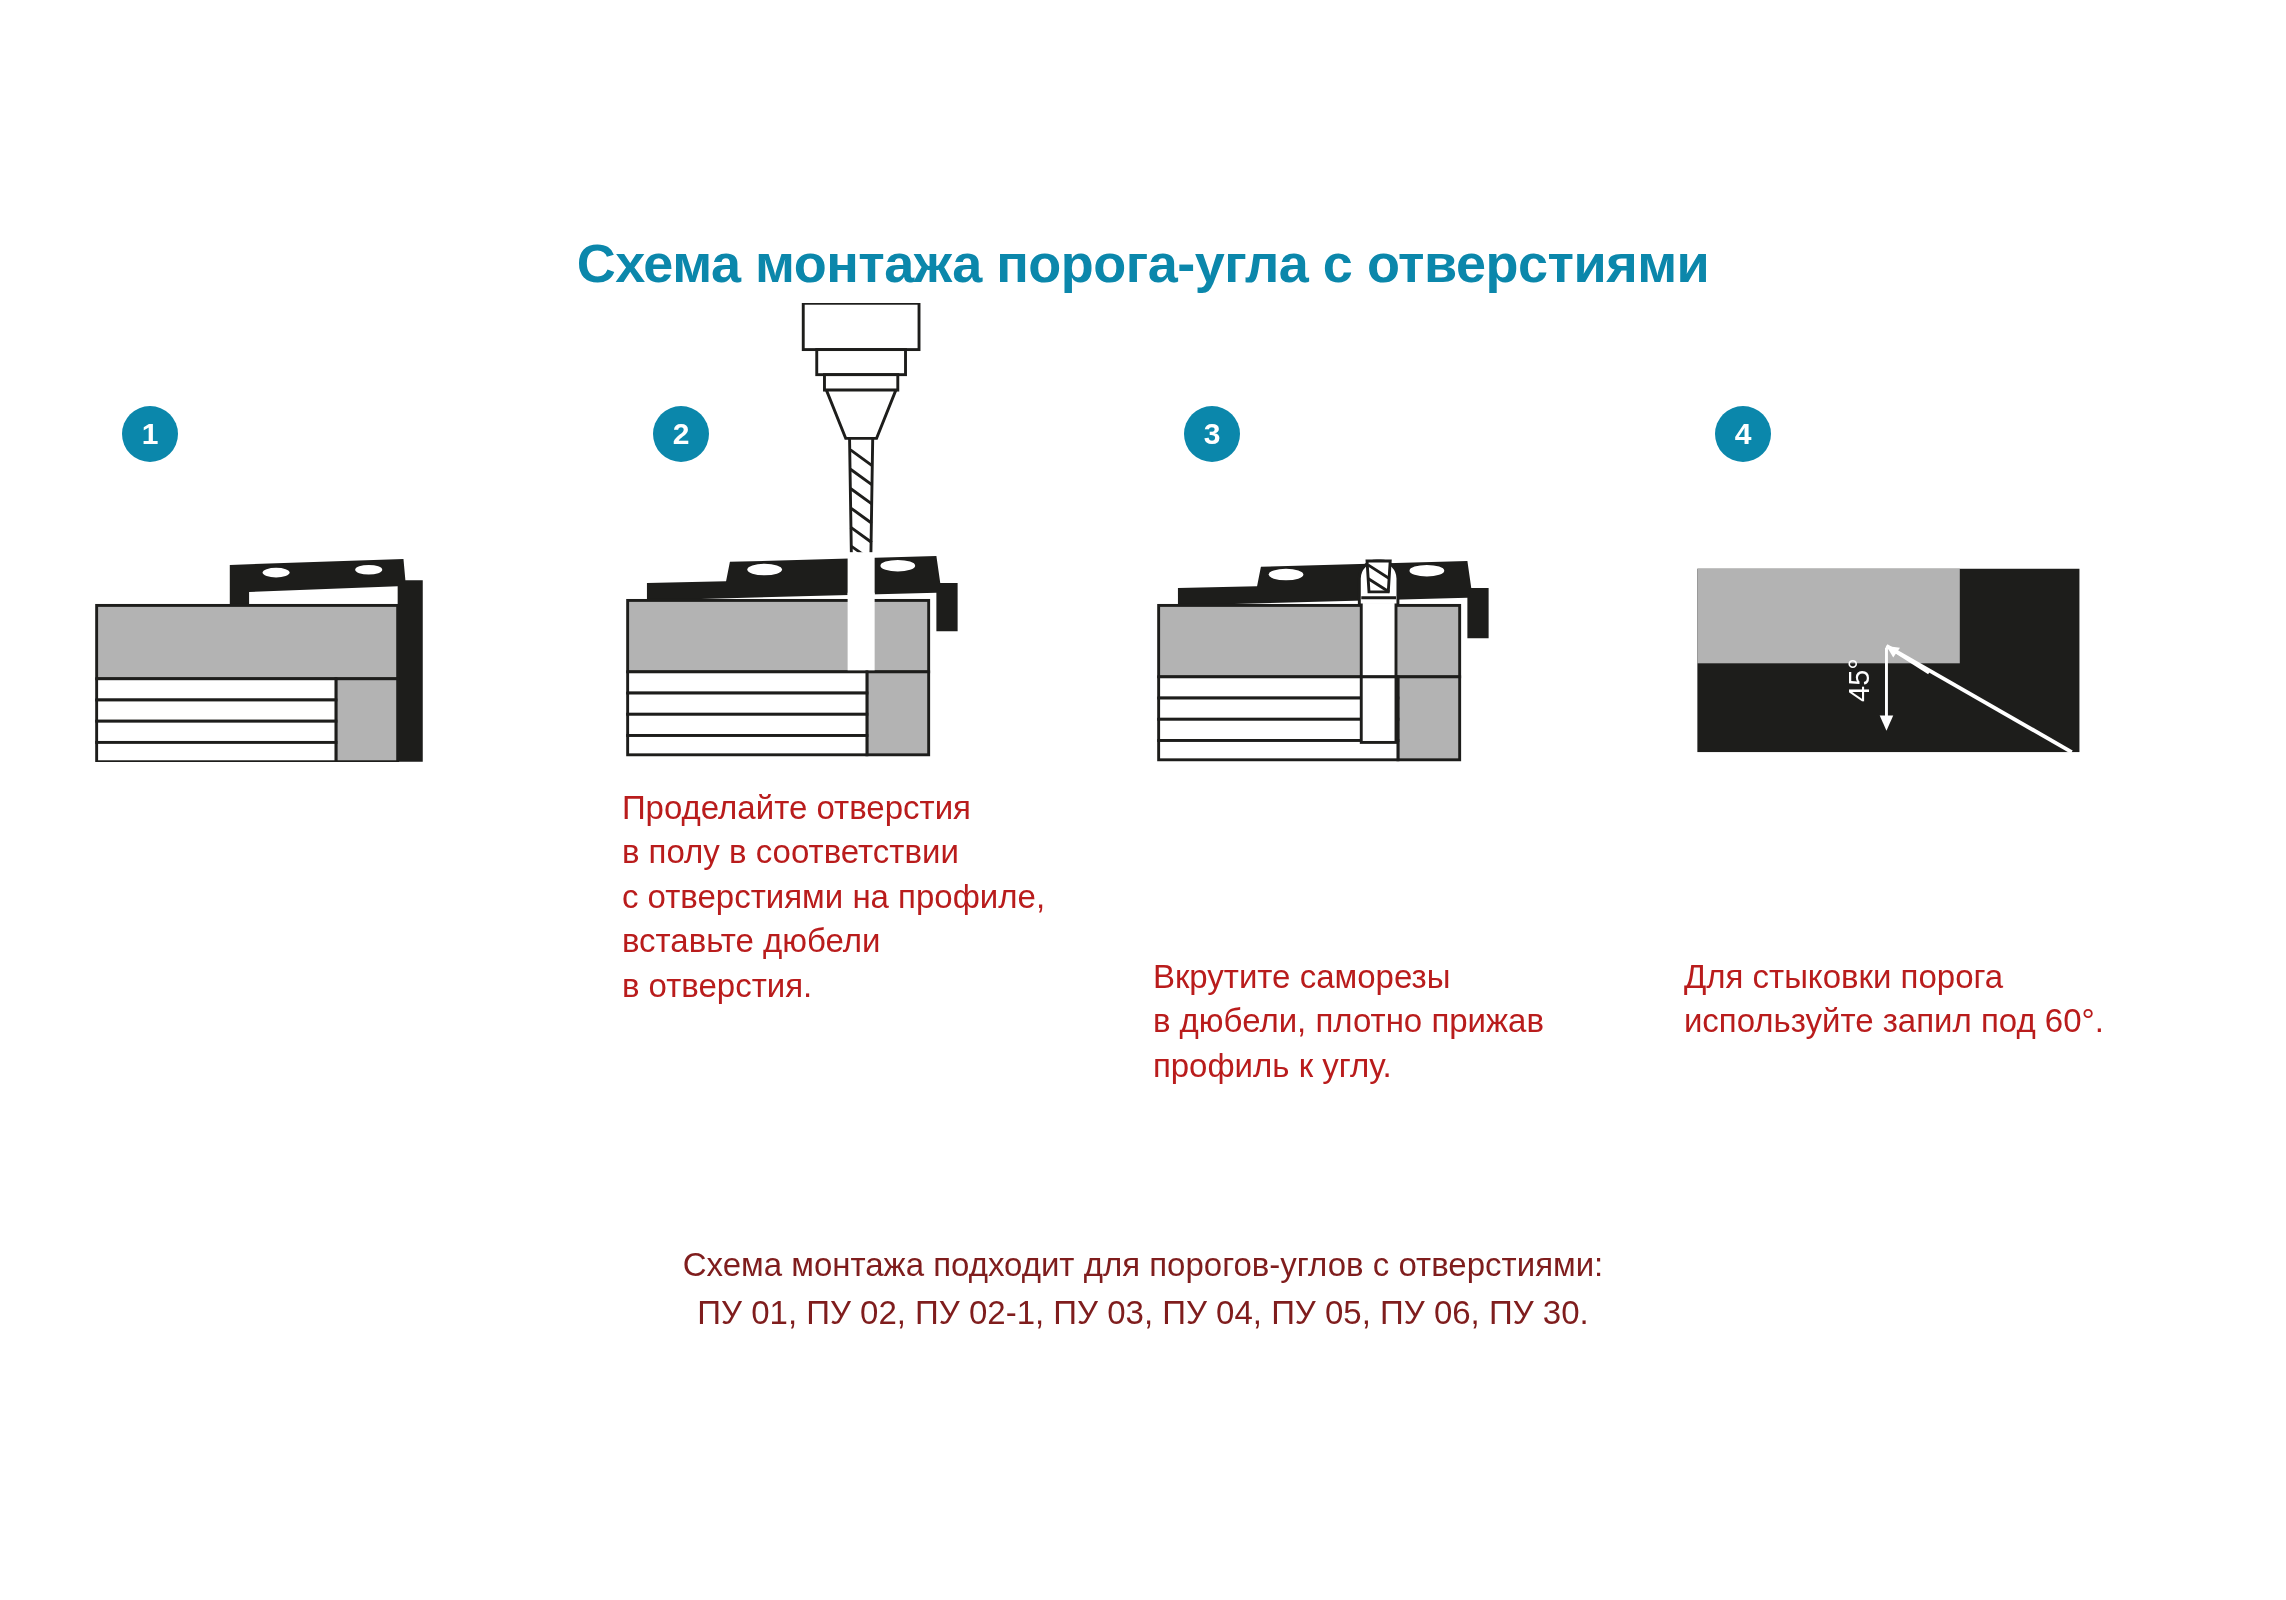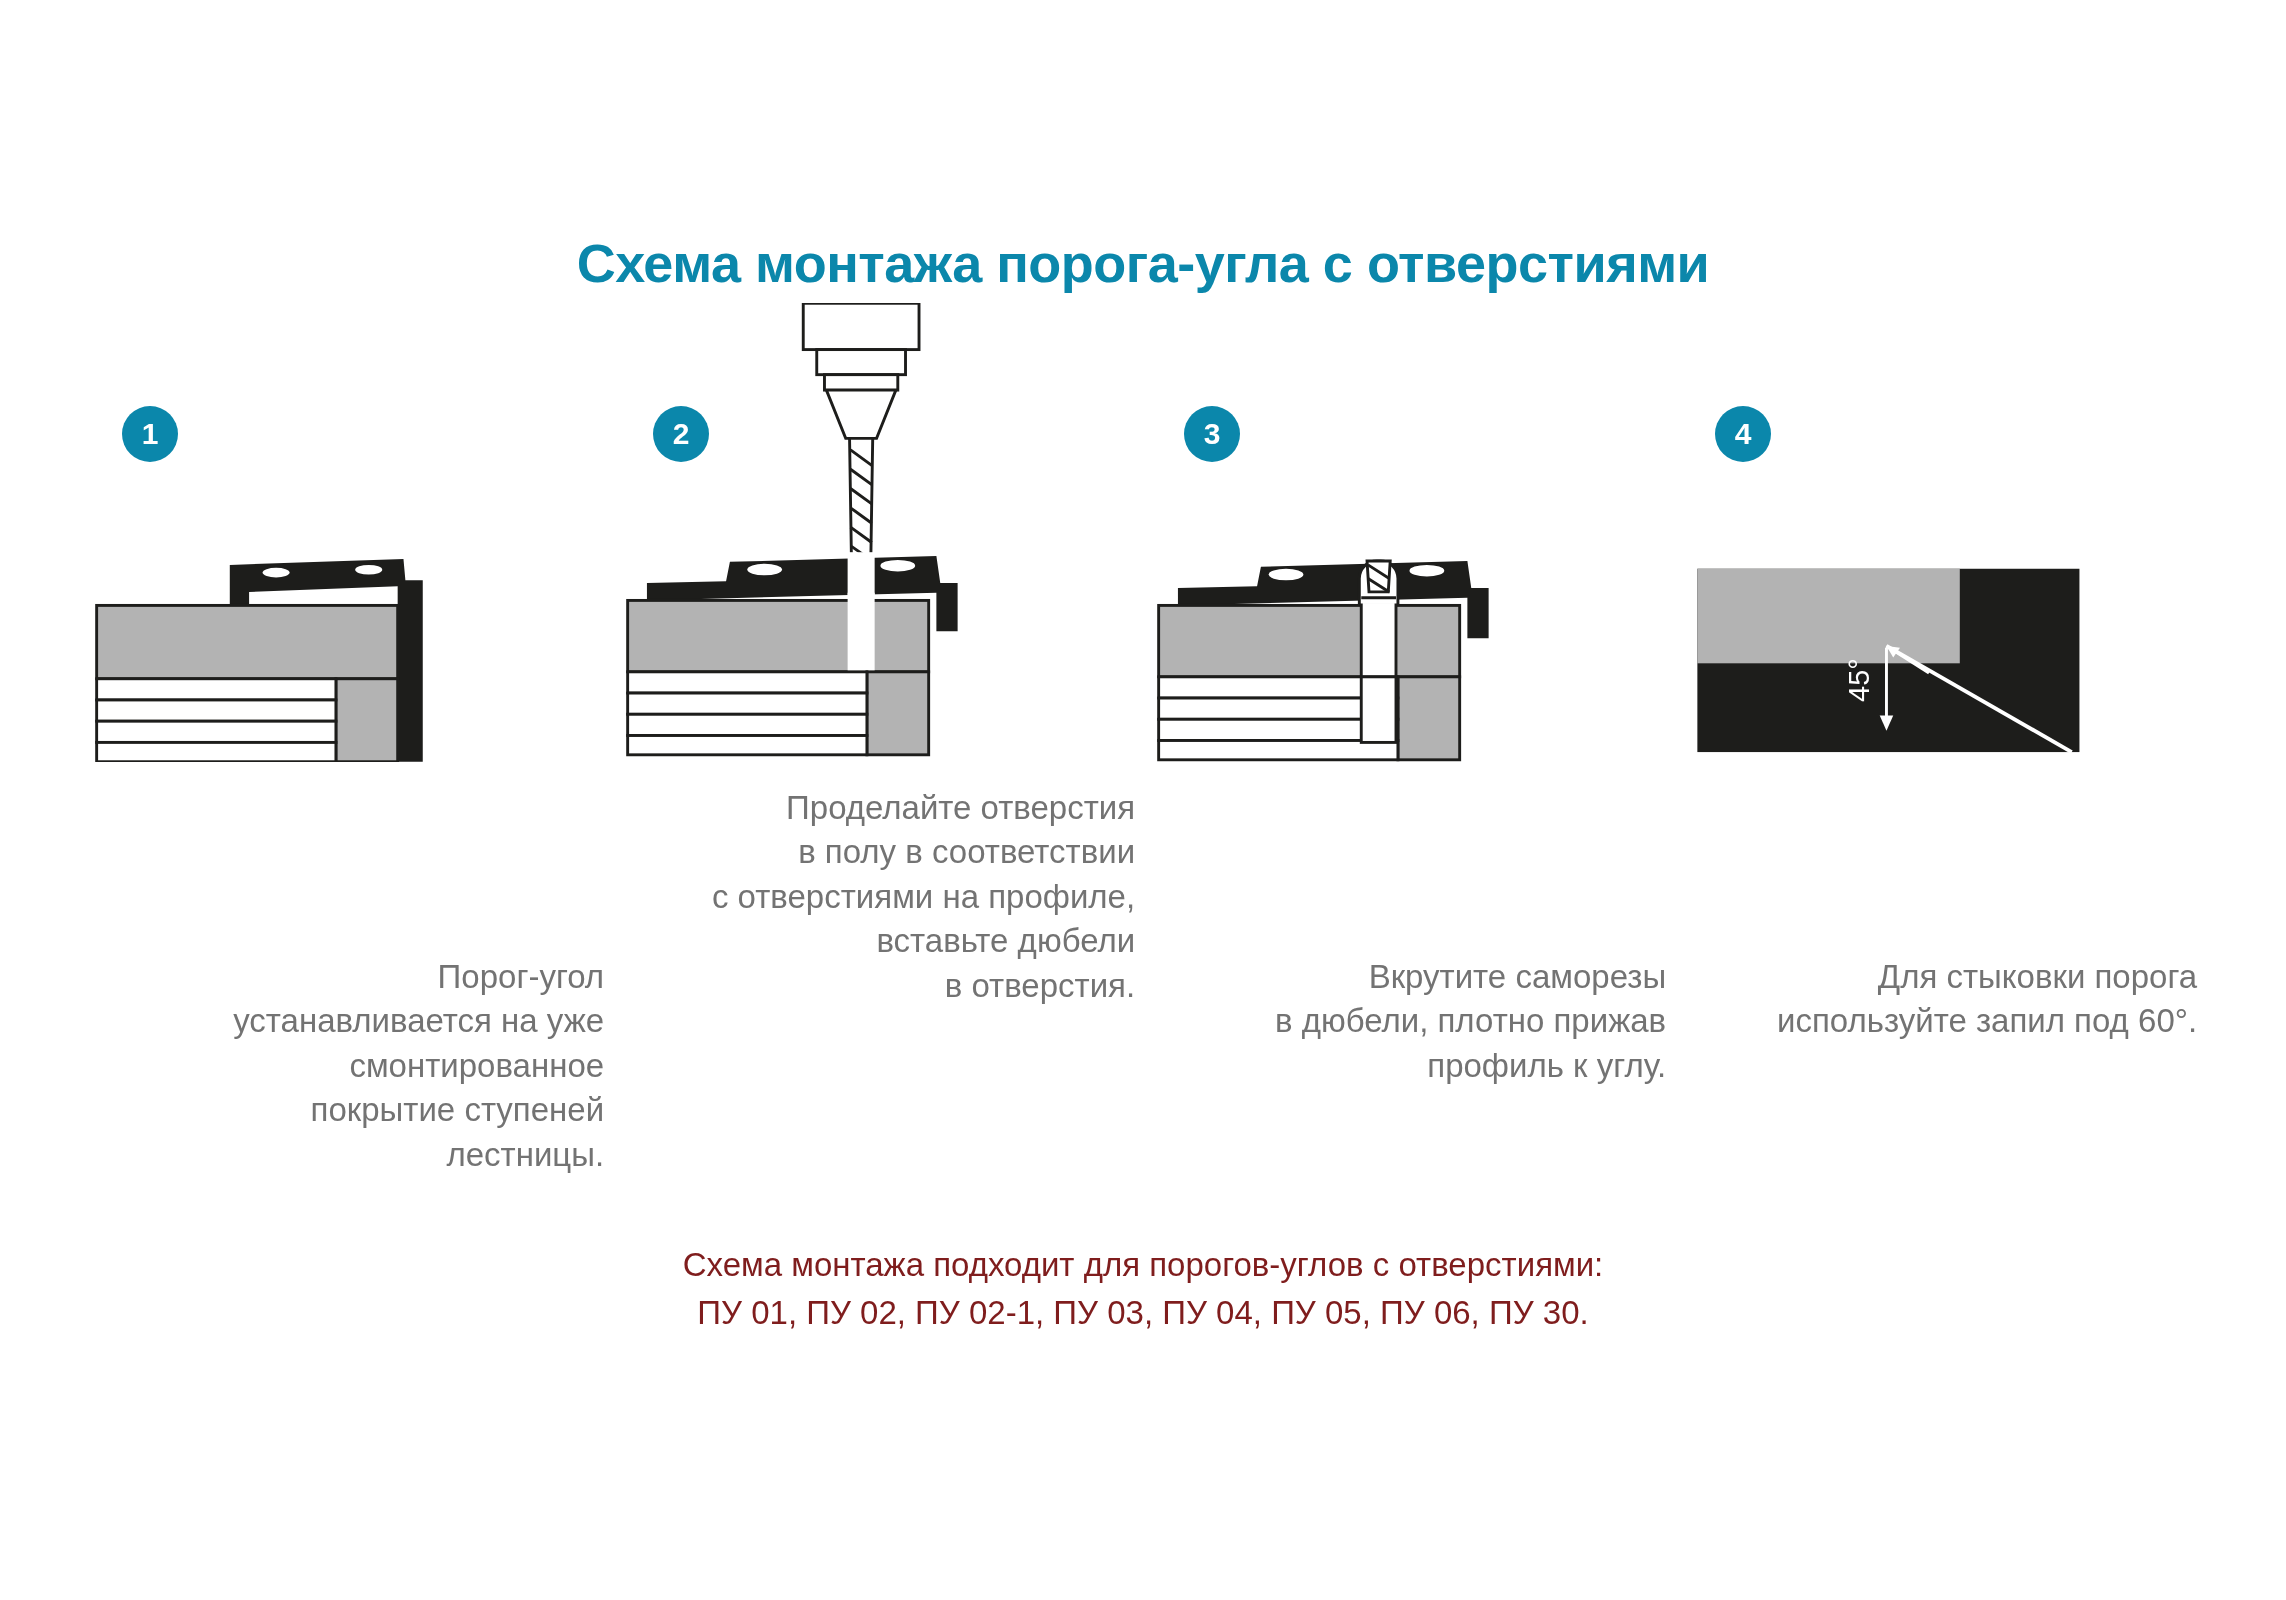--- a/index.html
+++ b/index.html
@@ -58,24 +58,24 @@
   }
   .art {
     height: 483px;
     position: relative;
     margin-top: 9.7px;
   }
   .art svg {
     display: block;
   }
   .caption {
-    text-align: right;
+    text-align: left;
     font-size: 33px;
     line-height: 1.35;
-    color: #737373;
+    color: #b91c1c;
     padding: 0 3.9px;
   }
   .footer {
     position: absolute;
     top: 1241px;
     left: 0;
     width: 2286px;
     text-align: center;
     font-size: 33px;
     line-height: 1.45;
@@ -103,25 +103,20 @@
           <rect x="10" y="138" width="312" height="76" fill="#b3b3b3" stroke="#1d1d1b" stroke-width="3"></rect>
 
           <rect x="258" y="214" width="64" height="86" fill="#b3b3b3" stroke="#1d1d1b" stroke-width="3"></rect>
 
           <rect x="10" y="214" width="248" height="22" fill="#ffffff" stroke="#1d1d1b" stroke-width="3"></rect>
           <rect x="10" y="236" width="248" height="22" fill="#ffffff" stroke="#1d1d1b" stroke-width="3"></rect>
           <rect x="10" y="258" width="248" height="22" fill="#ffffff" stroke="#1d1d1b" stroke-width="3"></rect>
           <rect x="10" y="280" width="248" height="20" fill="#ffffff" stroke="#1d1d1b" stroke-width="3"></rect>
         </svg>
       </div>
-      <div class="caption" style="white-space: pre-line;">Порог-угол
-устанавливается на уже
-смонтированное
-покрытие ступеней
-лестницы.</div>
     </div>
 
     <div class="step">
       <div class="badge">2</div>
       <div class="art">
         <svg width="521" height="454" viewBox="0 0 540 470" xmlns="http://www.w3.org/2000/svg" style="margin-top:-169px;">
 
           <rect x="192" y="0" width="120" height="48" fill="#ffffff" stroke="#1d1d1b" stroke-width="3"></rect>
           <rect x="206" y="48" width="92" height="26" fill="#ffffff" stroke="#1d1d1b" stroke-width="3"></rect>
           <rect x="214" y="74" width="76" height="16" fill="#ffffff" stroke="#1d1d1b" stroke-width="3"></rect>

